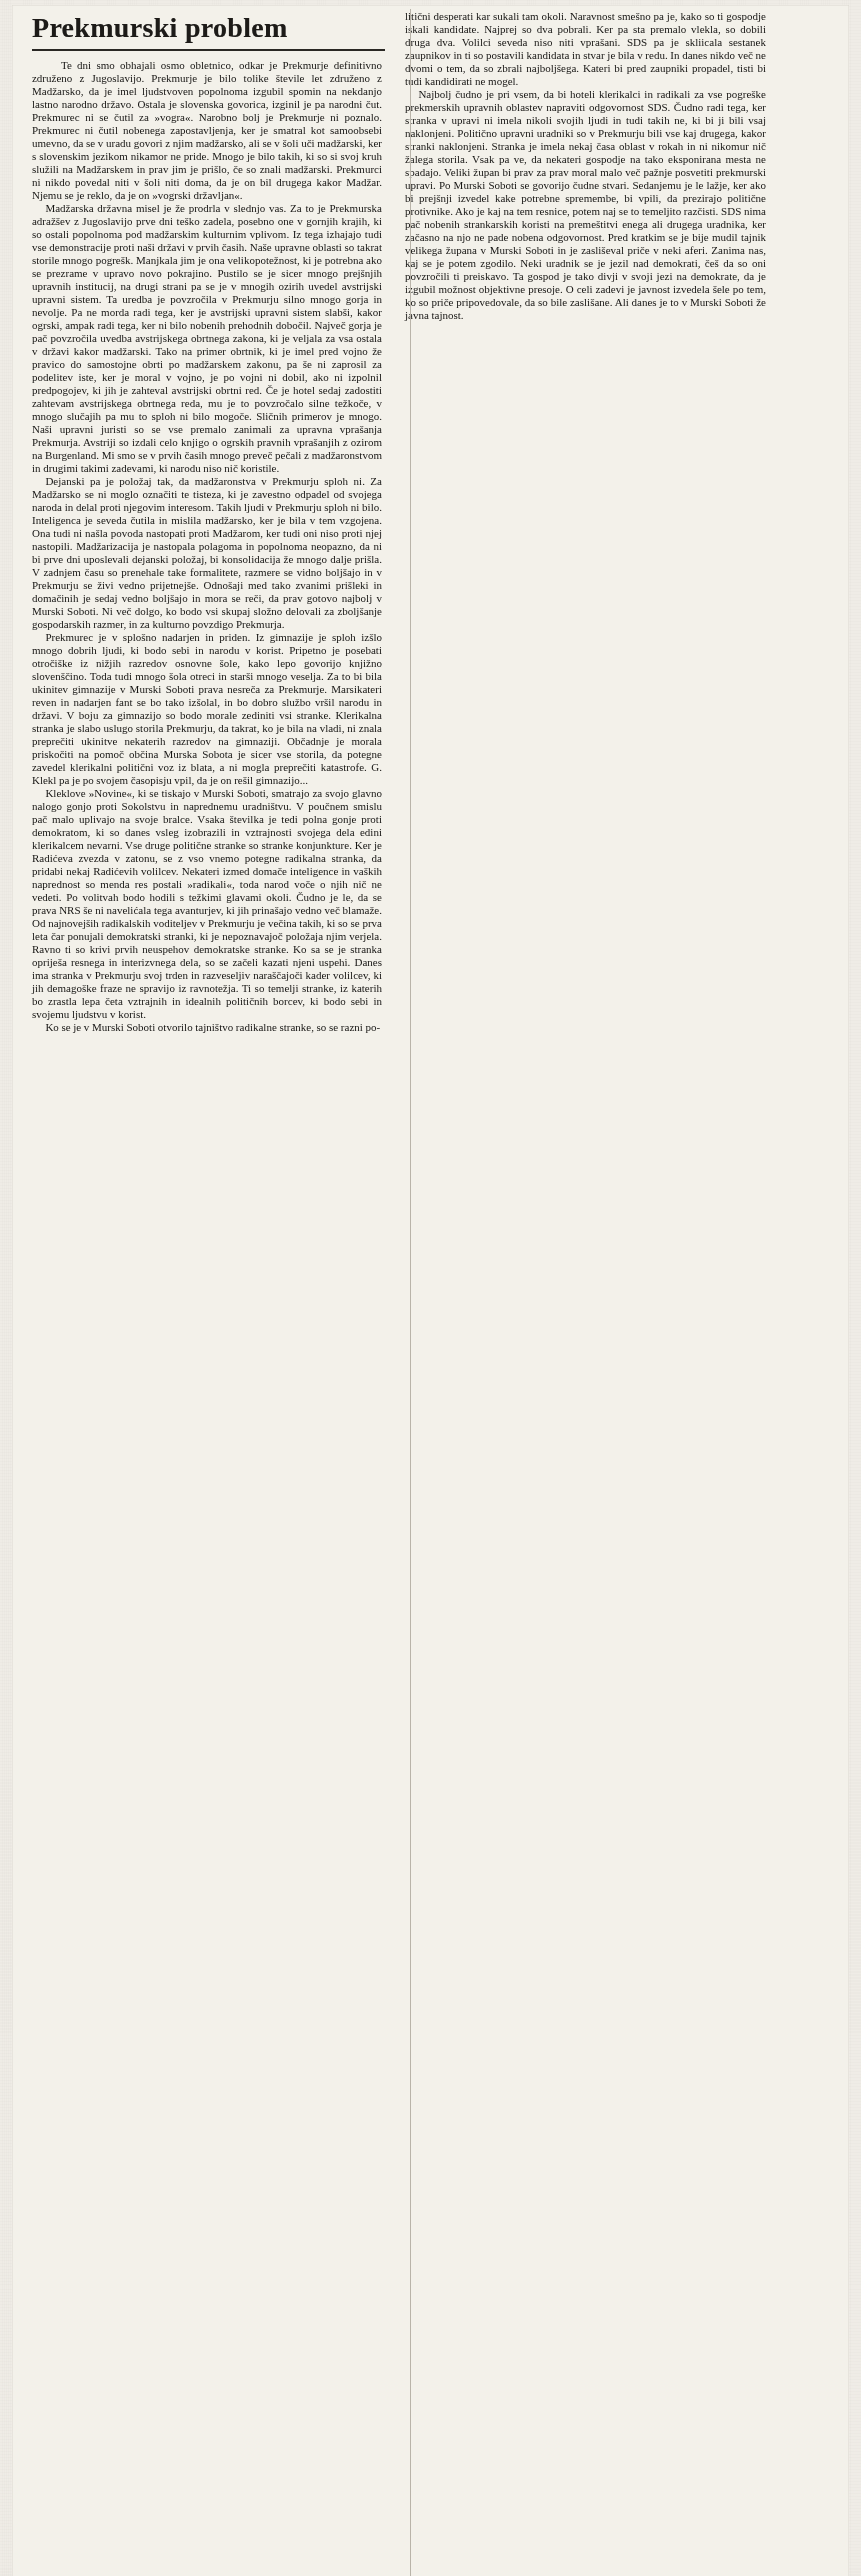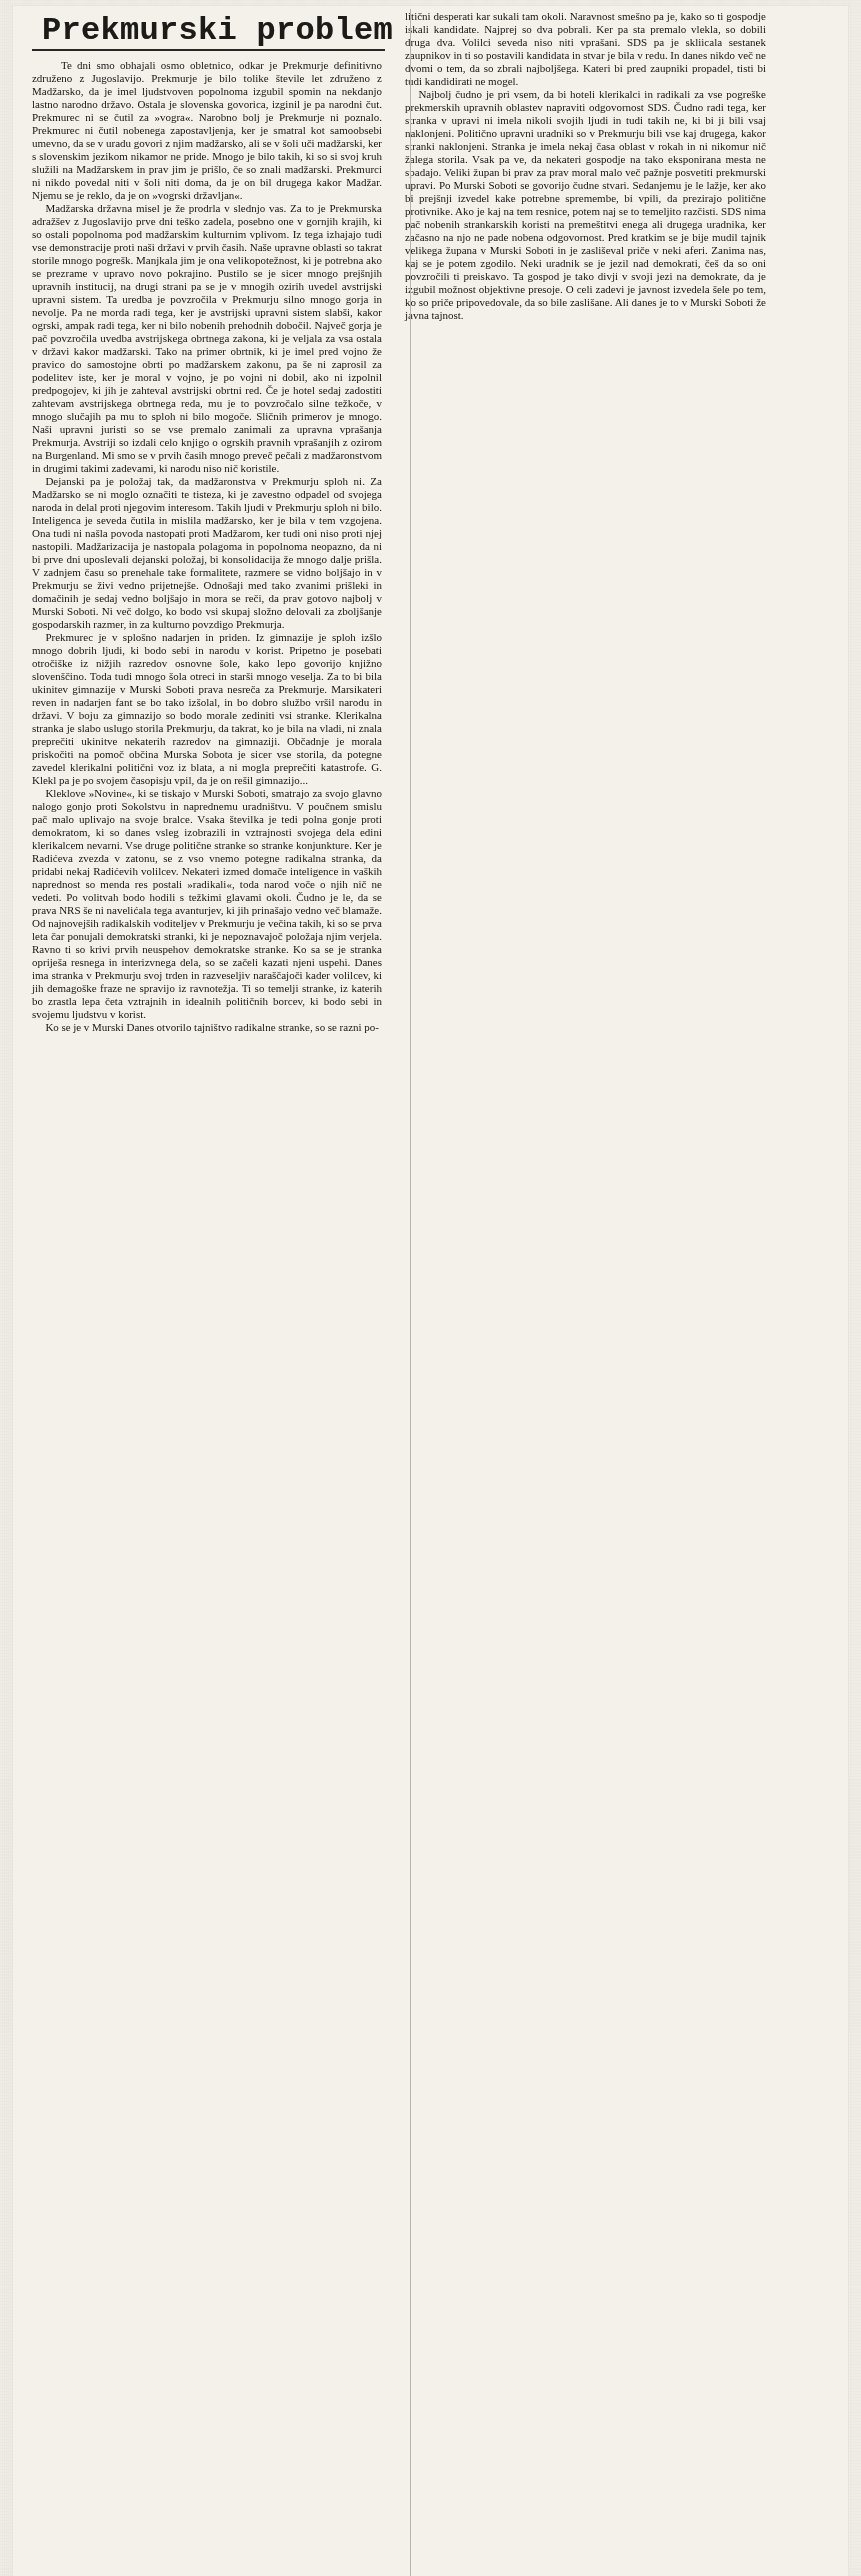--- a/index.html
+++ b/index.html
@@ -38,27 +38,26 @@
     width: 837px;
     height: 2940px;
     background: #f3f1ea;
     box-shadow: 0 0 0 0.5px #dcd8cf inset;
   }
   .title {
     position: absolute;
     left: 19.6px;
     top: 7.2px;
     width: 361px;
-    font-family: Liberation Mono, monospace;
+    font-family: Liberation Serif, serif;
     font-weight: bold;
-    font-size: 32px;
+    font-size: 28px;
     letter-spacing: 0.3px;
     color: #1d1b18;
     text-shadow: 0 0 0.5px rgba(0,0,0,0.35);
-    text-align: right;
   }
   .rule {
     position: absolute;
     left: 19.6px;
     top: 44px;
     width: 353px;
     height: 1.5px;
     background: #2a2824;
   }
   .columns {
@@ -123,21 +122,21 @@
     <div class="rule"></div>
 
     <div class="columns">
 
       <div class="col left">
         <p class="lead">Te dni smo obhajali osmo obletnico, odkar je Prekmurje definitivno združeno z Jugoslavijo. Prekmurje je bilo tolike števile let združeno z Madžarsko, da je imel ljudstvoven popolnoma izgubil spomin na nekdanjo lastno narodno državo. Ostala je slovenska govorica, izginil je pa narodni čut. Prekmurec ni se čutil za »vogra«. Narobno bolj je Prekmurje ni poznalo. Prekmurec ni čutil nobenega zapostavljenja, ker je smatral kot samoobsebi umevno, da se v uradu govori z njim madžarsko, ali se v šoli uči madžarski, ker s slovenskim jezikom nikamor ne pride. Mnogo je bilo takih, ki so si svoj kruh služili na Madžarskem in prav jim je prišlo, če so znali madžarski. Prekmurci ni nikdo povedal niti v šoli niti doma, da je on bil drugega kakor Madžar. Njemu se je reklo, da je on »vogrski državljan«.</p>
         <p>Madžarska državna misel je že prodrla v slednjo vas. Za to je Prekmurska adražšev z Jugoslavijo prve dni teško zadela, posebno one v gornjih krajih, ki so ostali popolnoma pod madžarskim kulturnim vplivom. Iz tega izhajajo tudi vse demonstracije proti naši državi v prvih časih. Naše upravne oblasti so takrat storile mnogo pogrešk. Manjkala jim je ona velikopotežnost, ki je potrebna ako se prezrame v upravo novo pokrajino. Pustilo se je sicer mnogo prejšnjih upravnih institucij, na drugi strani pa se je v mnogih ozirih uvedel avstrijski upravni sistem. Ta uredba je povzročila v Prekmurju silno mnogo gorja in nevolje. Pa ne morda radi tega, ker je avstrijski upravni sistem slabši, kakor ogrski, ampak radi tega, ker ni bilo nobenih prehodnih dobočil. Največ gorja je pač povzročila uvedba avstrijskega obrtnega zakona, ki je veljala za vsa ostala v državi kakor madžarski. Tako na primer obrtnik, ki je imel pred vojno že pravico do samostojne obrti po madžarskem zakonu, pa še ni zaprosil za podelitev iste, ker je moral v vojno, je po vojni ni dobil, ako ni izpolnil predpogojev, ki jih je zahteval avstrijski obrtni red. Če je hotel sedaj zadostiti zahtevam avstrijskega obrtnega reda, mu je to povzročalo silne težkoče, v mnogo slučajih pa mu to sploh ni bilo mogoče. Sličnih primerov je mnogo. Naši upravni juristi so se vse premalo zanimali za upravna vprašanja Prekmurja. Avstriji so izdali celo knjigo o ogrskih pravnih vprašanjih z ozirom na Burgenland. Mi smo se v prvih časih mnogo preveč pečali z madžaronstvom in drugimi takimi zadevami, ki narodu niso nič koristile.</p>
         <p>Dejanski pa je položaj tak, da madžaronstva v Prekmurju sploh ni. Za Madžarsko se ni moglo označiti te tisteza, ki je zavestno odpadel od svojega naroda in delal proti njegovim interesom. Takih ljudi v Prekmurju sploh ni bilo. Inteligenca je seveda čutila in mislila madžarsko, ker je bila v tem vzgojena. Ona tudi ni našla povoda nastopati proti Madžarom, ker tudi oni niso proti njej nastopili. Madžarizacija je nastopala polagoma in popolnoma neopazno, da ni bi prve dni uposlevali dejanski položaj, bi konsolidacija že mnogo dalje prišla. V zadnjem času so prenehale take formalitete, razmere se vidno boljšajo in v Prekmurju se živi vedno prijetnejše. Odnošaji med tako zvanimi prišleki in domačinih je sedaj vedno boljšajo in mora se reči, da prav gotovo najbolj v Murski Soboti. Ni več dolgo, ko bodo vsi skupaj složno delovali za zboljšanje gospodarskih razmer, in za kulturno povzdigo Prekmurja.</p>
         <p>Prekmurec je v splošno nadarjen in priden. Iz gimnazije je sploh izšlo mnogo dobrih ljudi, ki bodo sebi in narodu v korist. Pripetno je posebati otročiške iz nižjih razredov osnovne šole, kako lepo govorijo knjižno slovenščino. Toda tudi mnogo šola otreci in starši mnogo veselja. Za to bi bila ukinitev gimnazije v Murski Soboti prava nesreča za Prekmurje. Marsikateri reven in nadarjen fant se bo tako izšolal, in bo dobro službo vršil narodu in državi. V boju za gimnazijo so bodo morale zediniti vsi stranke. Klerikalna stranka je slabo uslugo storila Prekmurju, da takrat, ko je bila na vladi, ni znala preprečiti ukinitve nekaterih razredov na gimnaziji. Občadnje je morala priskočiti na pomoč občina Murska Sobota je sicer vse storila, da potegne zavedel klerikalni politični voz iz blata, a ni mogla preprečiti katastrofe. G. Klekl pa je po svojem časopisju vpil, da je on rešil gimnazijo...</p>
         <p>Kleklove »Novine«, ki se tiskajo v Murski Soboti, smatrajo za svojo glavno nalogo gonjo proti Sokolstvu in naprednemu uradništvu. V poučnem smislu pač malo uplivajo na svoje bralce. Vsaka številka je tedi polna gonje proti demokratom, ki so danes vsleg izobrazili in vztrajnosti svojega dela edini klerikalcem nevarni. Vse druge politične stranke so stranke konjunkture. Ker je Radićeva zvezda v zatonu, se z vso vnemo potegne radikalna stranka, da pridabi nekaj Radićevih volilcev. Nekateri izmed domače inteligence in vaških naprednost so menda res postali »radikali«, toda narod voče o njih nič ne vedeti. Po volitvah bodo hodili s težkimi glavami okoli. Čudno je le, da se prava NRS še ni navelićala tega avanturjev, ki jih prinašajo vedno več blamaže. Od najnovejših radikalskih voditeljev v Prekmurju je večina takih, ki so se prva leta čar ponujali demokratski stranki, ki je nepoznavajoč položaja njim verjela. Ravno ti so krivi prvih neuspehov demokratske stranke. Ko sa se je stranka opriješa resnega in interizvnega dela, so se začeli kazati njeni uspehi. Danes ima stranka v Prekmurju svoj trden in razveseljiv naraščajoči kader volilcev, ki jih demagoške fraze ne spravijo iz ravnotežja. Ti so temelji stranke, iz katerih bo zrastla lepa četa vztrajnih in idealnih političnih borcev, ki bodo sebi in svojemu ljudstvu v korist.</p>
-        <p>Ko se je v Murski Danes otvorilo tajništvo radikalne stranke, so se razni po-</p>
+        <p>Ko se je v Murski Soboti otvorilo tajništvo radikalne stranke, so se razni po-</p>
         <div class="footer-space"></div>
       </div>
 
       <div class="col right">
         <p class="noindent">litični desperati kar sukali tam okoli. Naravnost smešno pa je, kako so ti gospodje iskali kandidate. Najprej so dva pobrali. Ker pa sta premalo vlekla, so dobili druga dva. Volilci seveda niso niti vprašani. SDS pa je skliicala sestanek zaupnikov in ti so postavili kandidata in stvar je bila v redu. In danes nikdo več ne dvomi o tem, da so zbrali najboljšega. Kateri bi pred zaupniki propadel, tisti bi tudi kandidirati ne mogel.</p>
         <p>Najbolj čudno je pri vsem, da bi hoteli klerikalci in radikali za vse pogreške prekmerskih upravnih oblastev napraviti odgovornost SDS. Čudno radi tega, ker stranka v upravi ni imela nikoli svojih ljudi in tudi takih ne, ki bi ji bili vsaj naklonjeni. Politično upravni uradniki so v Prekmurju bili vse kaj drugega, kakor stranki naklonjeni. Stranka je imela nekaj časa oblast v rokah in ni nikomur nič žalega storila. Vsak pa ve, da nekateri gospodje na tako eksponirana mesta ne spadajo. Veliki župan bi prav za prav moral malo več pažnje posvetiti prekmurski upravi. Po Murski Soboti se govorijo čudne stvari. Sedanjemu je le lažje, ker ako bi prejšnji izvedel kake potrebne spremembe, bi vpili, da prezirajo politične protivnike. Ako je kaj na tem resnice, potem naj se to temeljito razčisti. SDS nima pač nobenih strankarskih koristi na premeštitvi enega ali drugega uradnika, ker začasno na njo ne pade nobena odgovornost. Pred kratkim se je bije mudil tajnik velikega župana v Murski Soboti in je zasliševal priče v neki aferi. Zanima nas, kaj se je potem zgodilo. Neki uradnik se je jezil nad demokrati, češ da so oni povzročili ti preiskavo. Ta gospod je tako divji v svoji jezi na demokrate, da je izgubil možnost objektivne presoje. O celi zadevi je javnost izvedela šele po tem, ko so priče pripovedovale, da so bile zaslišane. Ali danes je to v Murski Soboti že javna tajnost.</p>
       </div>
 
     </div>
 

